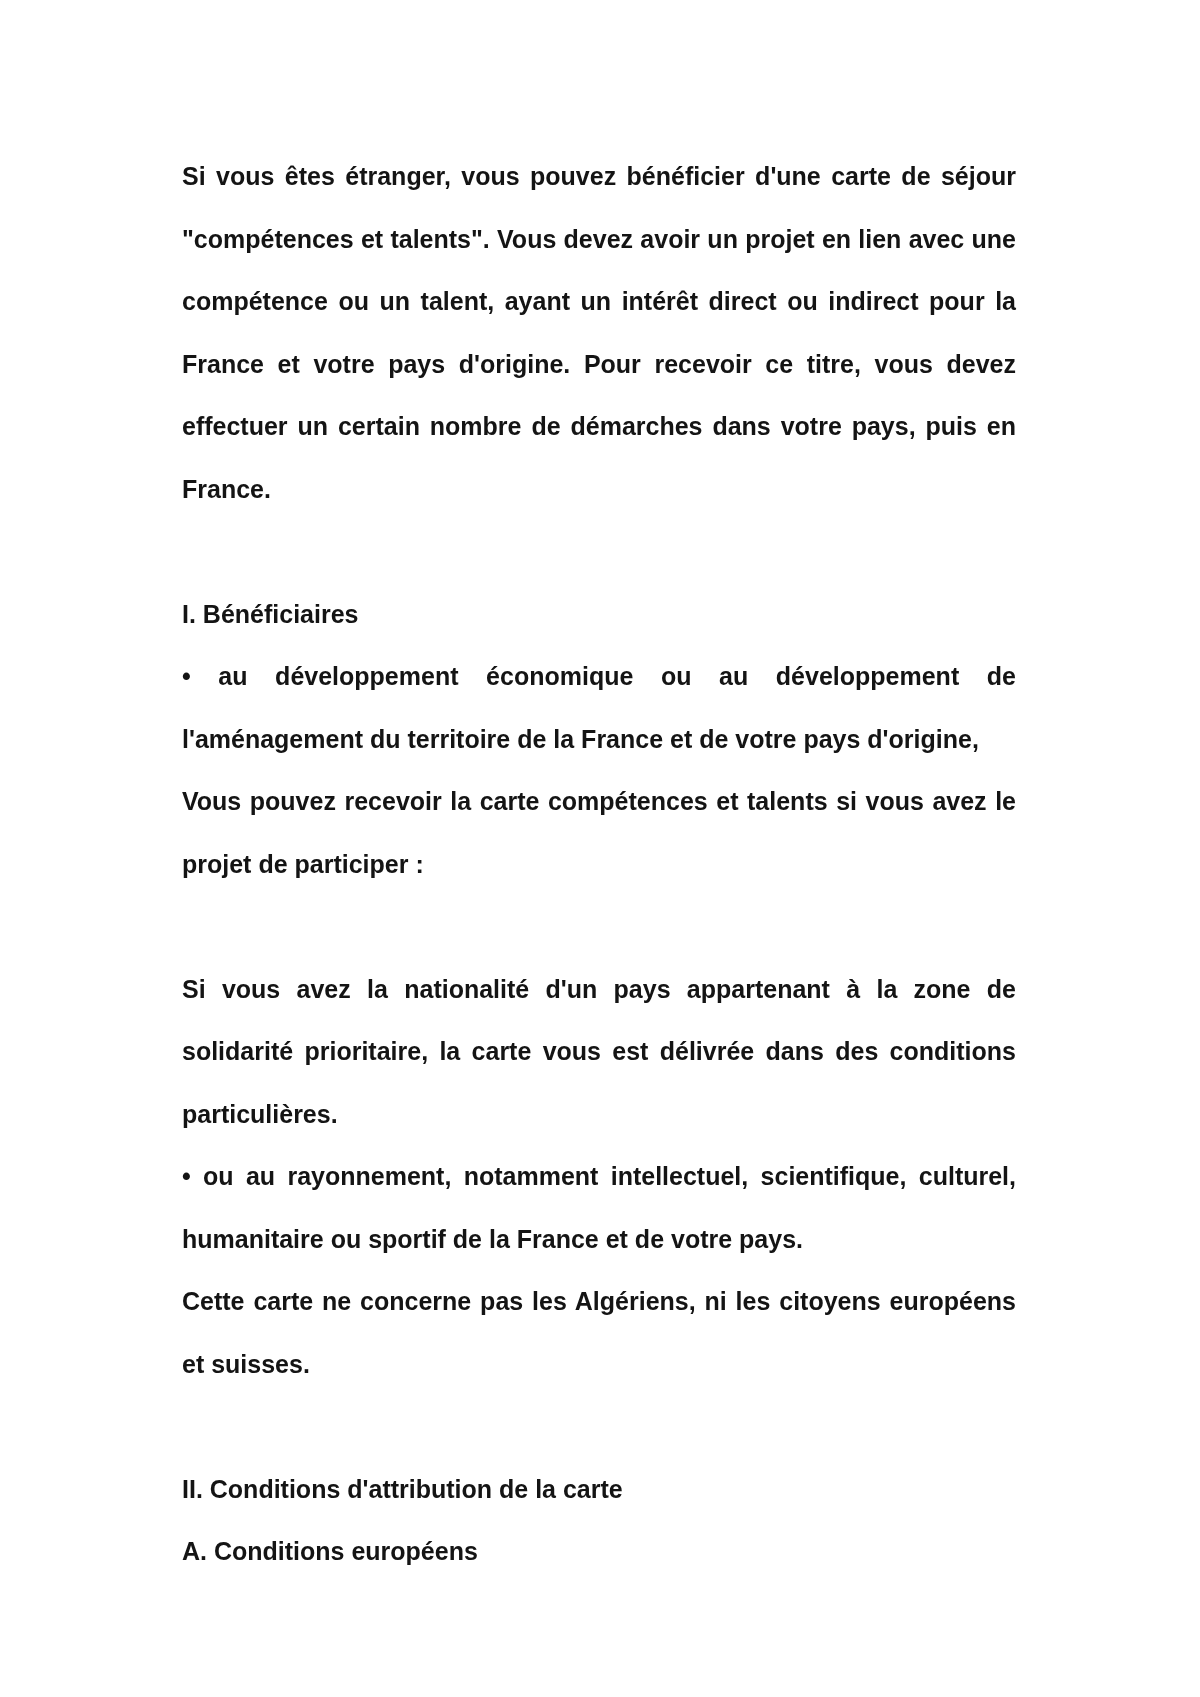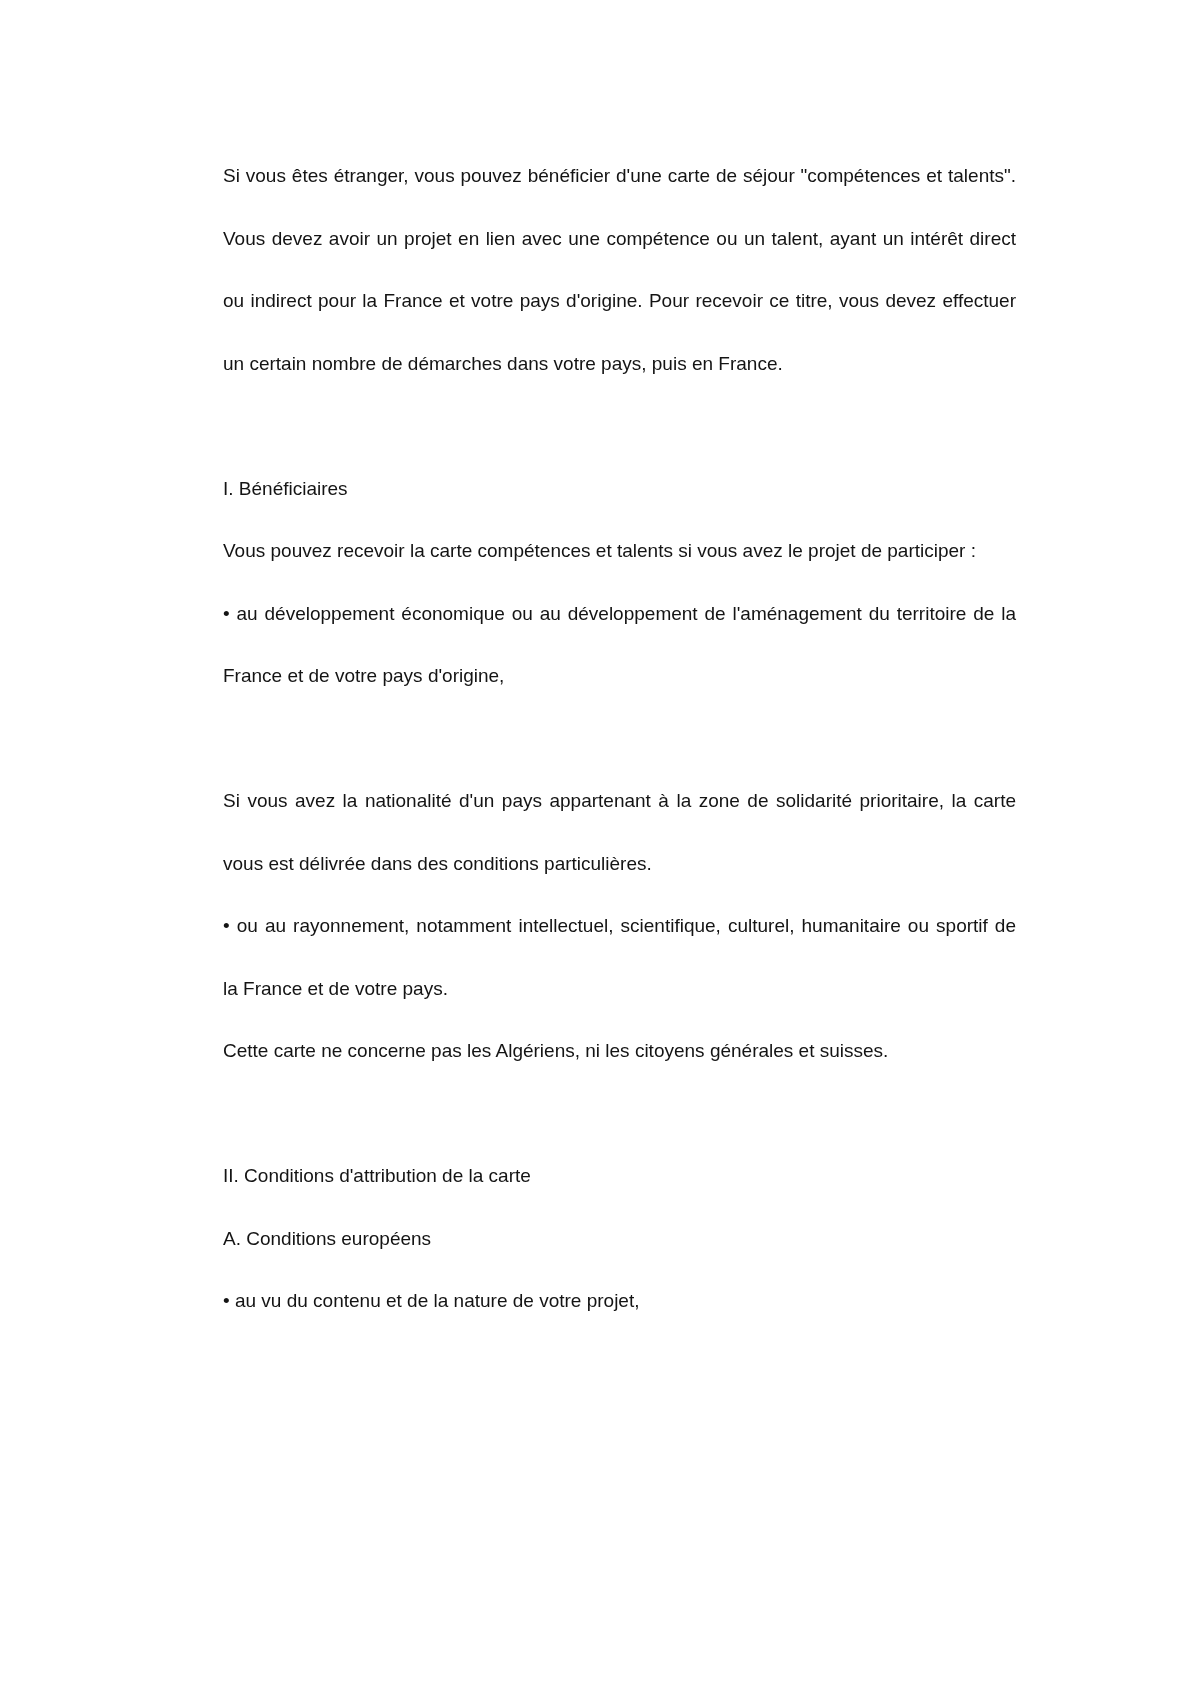--- a/index.html
+++ b/index.html
@@ -12,48 +12,46 @@
   }
   .page {
     position: relative;
     width: 1200px;
     height: 1697px;
     background: #ffffff;
     padding: 145px 184px 0 182px;
     overflow: hidden;
   }
   .para {
-    font-size: 19px;
+    font-size: 25px;
     line-height: 62.5px;
-    font-weight: 400;
+    font-weight: 700;
     text-align: justify;
     letter-spacing: 0;
     word-spacing: normal;
     hyphens: none;
-    margin-left: 41px;
   }
   .gap-before { margin-top: 62.5px; }
 </style>
 </head>
 <body>
 
 <div class="page">
   <p class="para">Si vous êtes étranger, vous pouvez bénéficier d'une carte de séjour "compétences et talents". Vous devez avoir un projet en lien avec une compétence ou un talent, ayant un intérêt direct ou indirect pour la France et votre pays d'origine. Pour recevoir ce titre, vous devez effectuer un certain nombre de démarches dans votre pays, puis en France.</p>
 
   <p class="para gap-before">I. Bénéficiaires</p>
 
+  <p class="para">• au développement économique ou au développement de l'aménagement du territoire de la France et de votre pays d'origine,</p>
+
   <p class="para">Vous pouvez recevoir la carte compétences et talents si vous avez le projet de participer :</p>
-
-  <p class="para">• au développement économique ou au développement de l'aménagement du territoire de la France et de votre pays d'origine,</p>
 
   <p class="para gap-before">Si vous avez la nationalité d'un pays appartenant à la zone de solidarité prioritaire, la carte vous est délivrée dans des conditions particulières.</p>
 
   <p class="para">• ou au rayonnement, notamment intellectuel, scientifique, culturel, humanitaire ou sportif de la France et de votre pays.</p>
 
-  <p class="para">Cette carte ne concerne pas les Algériens, ni les citoyens générales et suisses.</p>
+  <p class="para">Cette carte ne concerne pas les Algériens, ni les citoyens européens et suisses.</p>
 
   <p class="para gap-before">II. Conditions d'attribution de la carte</p>
 
   <p class="para">A. Conditions européens</p>
 
 
-  <p class="para">• au vu du contenu et de la nature de votre projet,</p>
 </div>
 
 </body></html>

